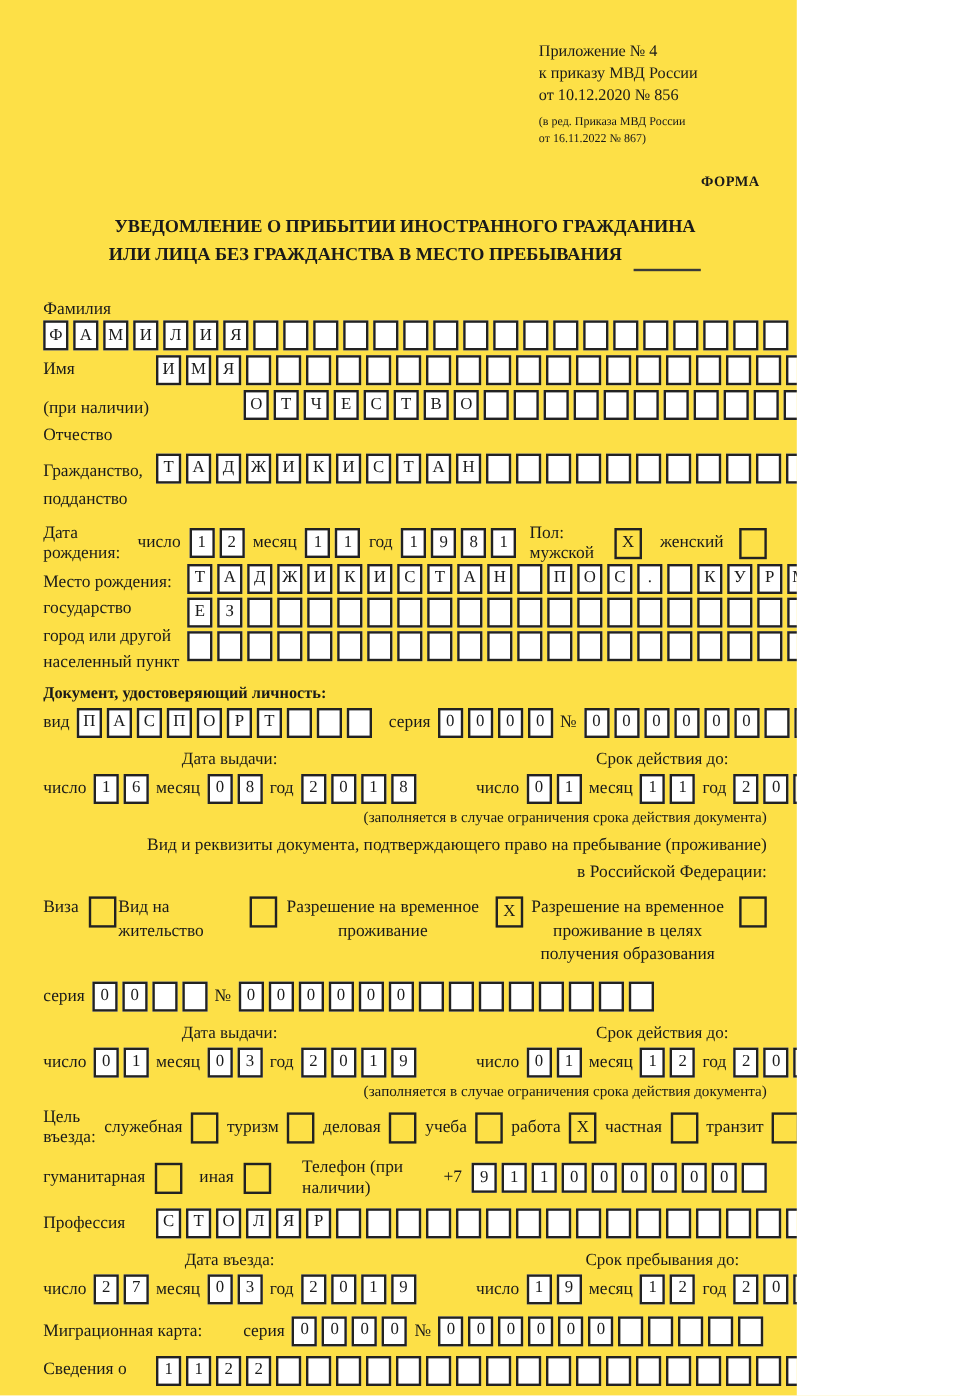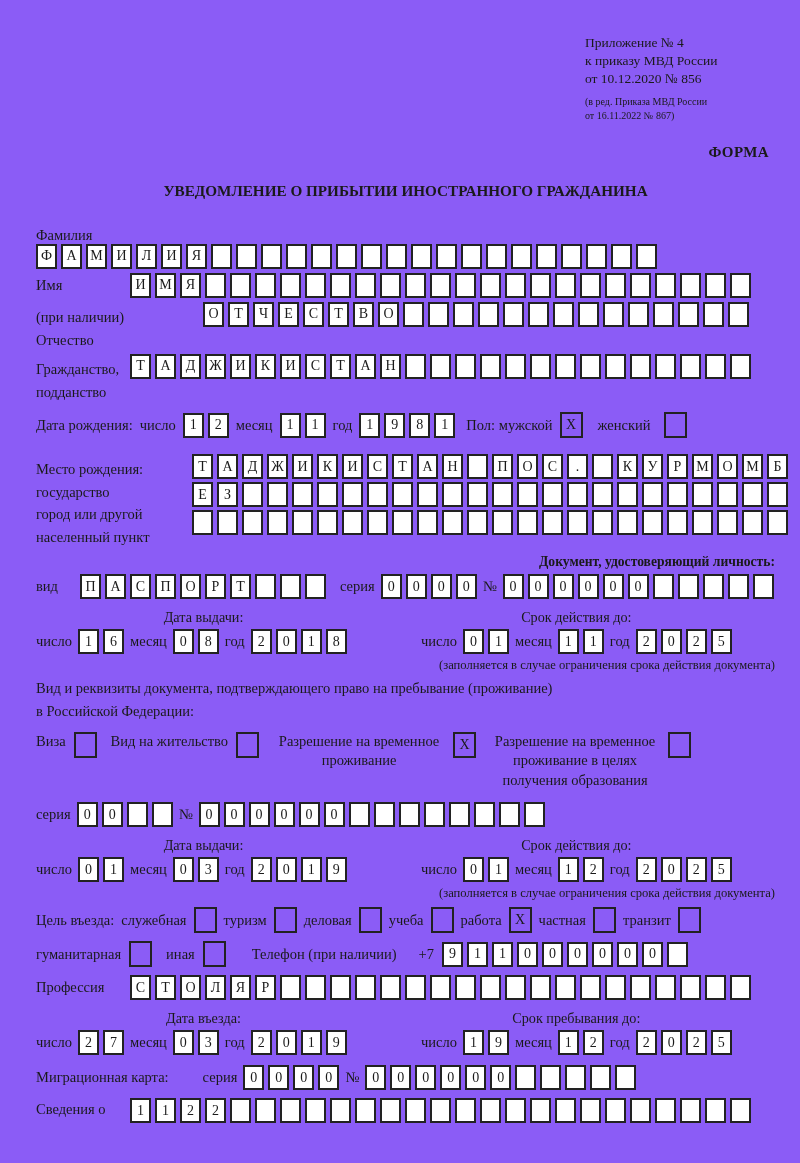--- a/index.html
+++ b/index.html
@@ -1,69 +1,70 @@
 <!DOCTYPE html>
 <html><head>
 <meta charset="utf-8">
 <style>
   html,body{margin:0;padding:0;background:#fff;}
   .page{
-    width:800px;height:1163px;overflow:hidden;box-sizing:border-box;
+    width:664px;height:1163px;overflow:hidden;box-sizing:border-box;
     padding:34px 25px 0 36px;
     font-family:"Liberation Serif","DejaVu Serif",serif;
-    color:#1a1a1a;background:#8b5cf6;position:relative;
+    color:#1a1a1a;background:#fde047;position:relative;
   }
   .annex{margin-left:auto;width:190px;font-size:13.5px;line-height:1.34;}
   .annex-amend{margin-top:7px;font-size:10px;line-height:1.34;}
-  .form-label{margin-top:22px;text-align:right;font-weight:bold;font-size:15px;letter-spacing:.4px;padding-right:6px;}
+  .form-label{margin-top:22px;text-align:right;font-weight:bold;font-size:12px;letter-spacing:.4px;padding-right:6px;}
   .title{margin-top:18px;text-align:center;font-weight:bold;font-size:15.2px;line-height:1.55;}
   .title-underline{display:inline-block;width:56px;border-bottom:2px solid #3a3a3a;margin-left:10px;}
   .sec-heading{margin-top:24px;font-weight:bold;font-size:14.4px;}
   .lbl{font-size:14.5px;}
   .row{display:flex;align-items:flex-start;}
   .cells{display:flex;gap:4px;flex-shrink:0;}
   .cell{width:21px;height:25px;box-sizing:border-box;border:2px solid #222;
         display:flex;align-items:center;justify-content:center;
         font-size:14px;flex-shrink:0;background:#fff;}
   .cbx{width:23px;height:26px;box-sizing:border-box;border:2px solid #222;
        display:flex;align-items:center;justify-content:center;font-size:14px;flex-shrink:0;}
   .stack{display:flex;flex-direction:column;gap:3px;}
   .mt4{margin-top:4px;}
   .lblcol{flex-shrink:0;}
   .datepair{display:flex;margin-top:10px;}
   .datecol{display:flex;flex-direction:column;}
   .datehead{font-size:14.2px;text-align:center;margin-bottom:3px;}
   .dategrp{display:flex;align-items:center;gap:6px;font-size:14.5px;}
   .note{font-size:12.6px;text-align:right;margin-top:4px;}
-  .introline{font-size:14.5px;line-height:1.6;}
+  .introline{font-size:14.5px;line-height:1.6;text-align:right;}
   .optrow{display:flex;align-items:flex-start;margin-top:8px;}
   .opt{display:flex;align-items:flex-start;gap:8px;}
   .opt .lbl{line-height:1.35;}
   .opt-center{text-align:center;}
-  .centernote{font-size:13px;text-align:right;}
+  .centernote{font-size:13px;text-align:left;}
 </style>
 </head>
 <body>
 
 <div class="page">
 
   <div class="annex">
     <div>Приложение № 4</div>
     <div>к приказу МВД России</div>
     <div>от 10.12.2020 № 856</div>
     <div class="annex-amend">
       <div>(в ред. Приказа МВД России</div>
       <div>от 16.11.2022 № 867)</div>
     </div>
   </div>
 
   <div class="form-label">ФОРМА</div>
 
   <div class="title">
     <div>УВЕДОМЛЕНИЕ О ПРИБЫТИИ ИНОСТРАННОГО ГРАЖДАНИНА</div>
+    <div><span>ИЛИ ЛИЦА БЕЗ ГРАЖДАНСТВА В МЕСТО ПРЕБЫВАНИЯ</span><span class="title-underline">&nbsp;</span></div>
   </div>
 
 
   <div class="row" style="margin-top:20px;flex-direction:column;">
     <div class="lbl lblcol" style="width:94px;padding-top:4px;">Фамилия</div>
     <div class="cells">
         <span class="cell">Ф</span>
         <span class="cell">А</span>
         <span class="cell">М</span>
         <span class="cell">И</span>
@@ -205,21 +206,21 @@
         <span class="cell">9</span>
         <span class="cell">8</span>
         <span class="cell">1</span>
       </span>
     <span class="lbl" style="margin-left:4px;">Пол: мужской</span>
     <span class="cbx">X</span>
     <span class="lbl" style="margin-left:8px;">женский</span>
     <span class="cbx" style="margin-left:6px;"></span>
   </div>
 
-  <div class="row" style="margin-top:16px;gap:36px;">
+  <div class="row" style="margin-top:0;">
     <div class="lbl lblcol" style="width:120px;padding-top:4px;line-height:1.55;">
       <div>Место рождения:</div>
       <div>государство</div>
       <div>город или другой</div>
       <div>населенный пункт</div>
     </div>
     <div class="stack">
       <div class="cells">
           <span class="cell">Т</span>
           <span class="cell">А</span>
@@ -384,21 +385,21 @@
             <span class="cell">5</span>
           </span>
       </div>
     </div>
   </div>
   <div class="note">(заполняется в случае ограничения срока действия документа)</div>
 
   <div class="introline" style="margin-top:4px;">Вид и реквизиты документа, подтверждающего право на пребывание (проживание)</div>
   <div class="introline">в Российской Федерации:</div>
 
-  <div class="optrow" style="gap:14px;">
+  <div class="optrow" style="gap:2px;">
     <div class="opt">
       <span class="lbl">Виза</span>
       <span class="cbx"></span>
     </div>
     <div class="opt">
       <span class="lbl">Вид на жительство</span>
       <span class="cbx"></span>
     </div>
     <div class="opt">
       <span class="lbl opt-center" style="width:172px;">Разрешение на временное проживание</span>

